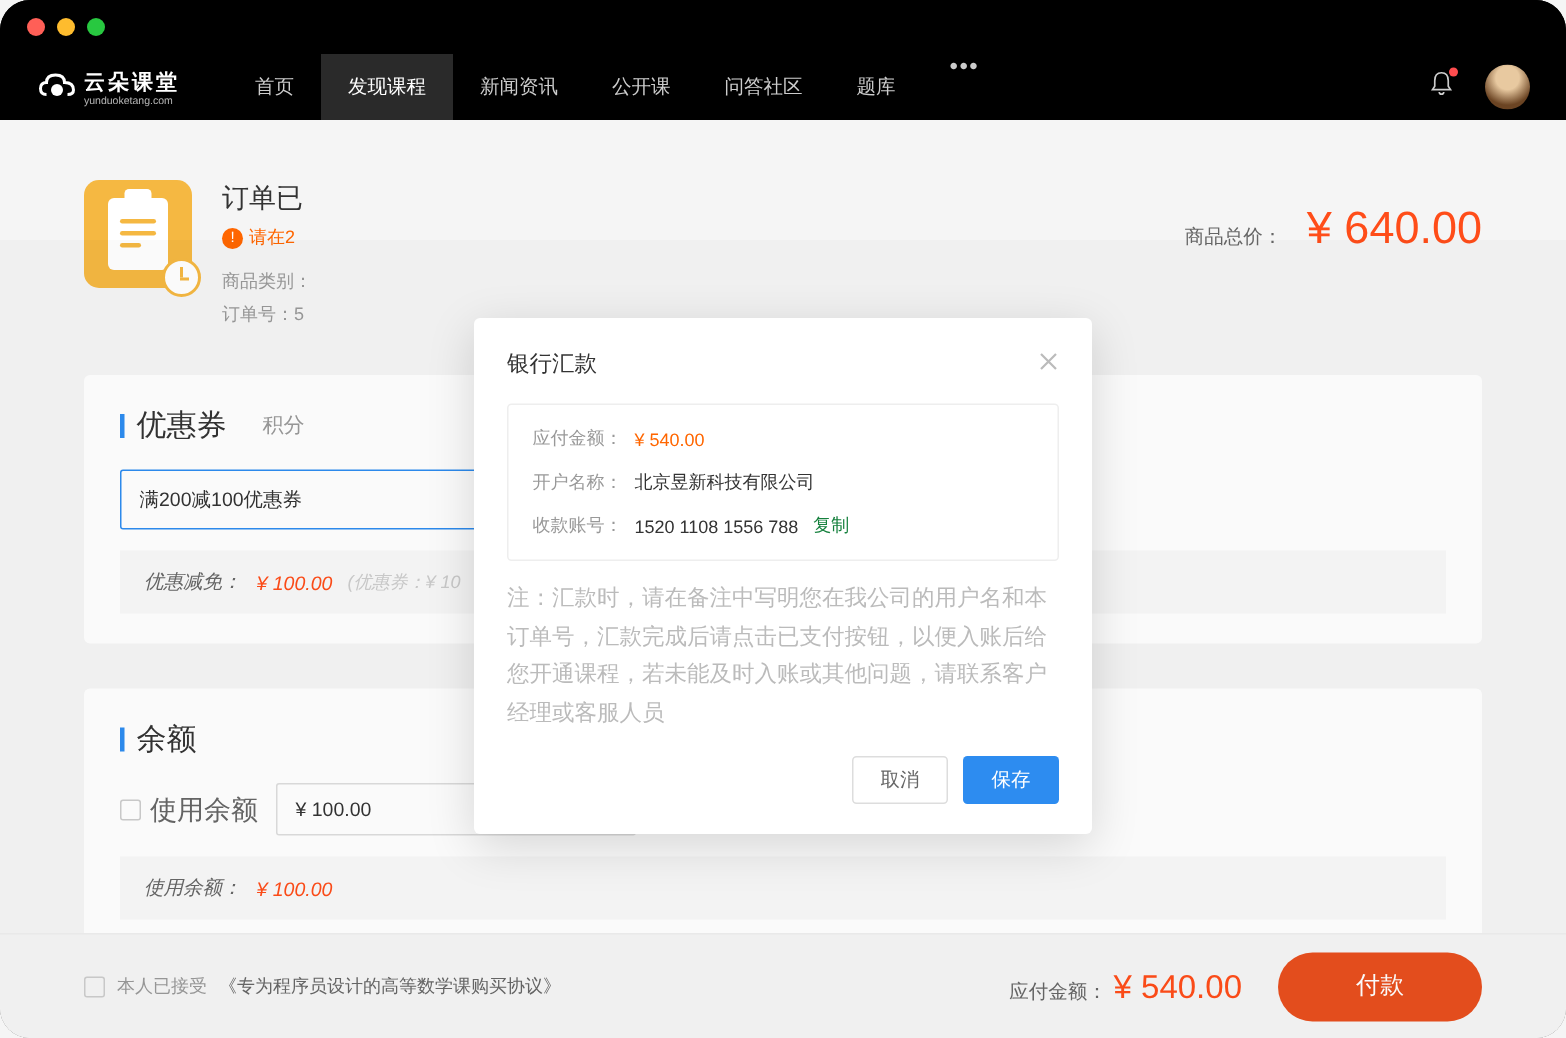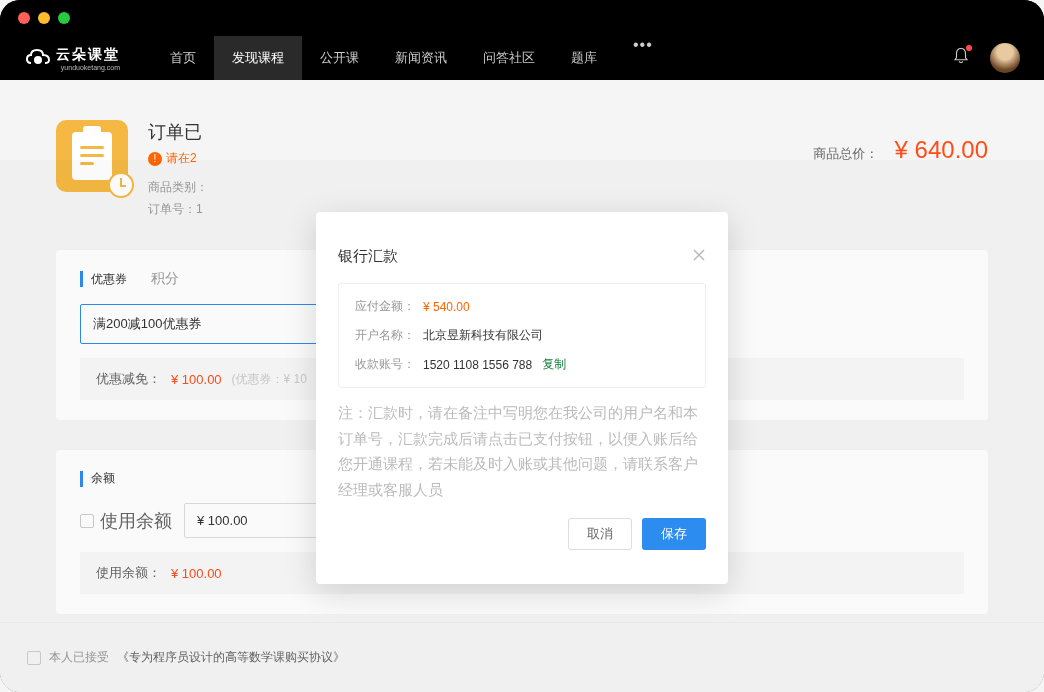--- a/index.html
+++ b/index.html
@@ -43,21 +43,21 @@
       align-items: center;
       margin-right: 32px;
       color: #fff;
     }
     .logo-icon {
       width: 28px; height: 28px;
       display: inline-flex;
       align-items: center;
       justify-content: center;
     }
-    .logo-text { display: flex; flex-direction: column; margin-left: 4px; align-items: flex-end; }
+    .logo-text { display: flex; flex-direction: column; margin-left: 4px; }
     .logo-cn { font-size: 14px; font-weight: bold; letter-spacing: 2px; }
     .logo-en { font-size: 7px; opacity: 0.7; }
     .nav-items { display: flex; }
     .nav-item {
       color: #ccc;
       font-size: 13px;
       padding: 0 18px;
       height: 44px;
       display: flex;
       align-items: center;
@@ -110,67 +110,68 @@
     .clock-hand { position: absolute; background: #f5b842; }
     .ch1 { width: 2px; height: 7px; top: 4px; left: 10px; }
     .ch2 { width: 6px; height: 2px; top: 11px; left: 10px; }
     .order-title-area { flex: 1; }
     .order-title { font-size: 18px; font-weight: 500; color: #333; margin-bottom: 6px; }
     .order-warning { color: #ff6600; font-size: 12px; display: flex; align-items: center; gap: 4px; margin-bottom: 10px; }
     .warn-icon { width: 14px; height: 14px; border-radius: 50%; background: #ff6600; color: #fff; font-size: 10px; display: inline-flex; align-items: center; justify-content: center; }
     .order-meta { color: #999; font-size: 12px; line-height: 1.8; }
     .order-total { text-align: right; margin-top: 16px; }
     .order-total-label { color: #666; font-size: 13px; margin-right: 12px; }
-    .order-total-value { color: #ff4d19; font-size: 24px; }
+    .order-total-value { color: #ff4d19; font-size: 30px; }
     .section {
       background: #fff;
       margin-top: 30px;
       padding: 20px 24px;
       border-radius: 4px;
     }
     .section-header { display: flex; align-items: center; margin-bottom: 16px; }
     .section-bar { width: 3px; height: 16px; background: #2d8cf0; margin-right: 8px; }
-    .section-title { font-size: 12px; color: #333; font-weight: 500; }
+    .section-title { font-size: 20px; color: #333; font-weight: 500; }
     .section-tab-inactive { font-size: 14px; color: #999; margin-left: 24px; }
     .coupon-select {
       border: 1px solid #2d8cf0;
       padding: 10px 12px;
       font-size: 13px;
       color: #333;
       border-radius: 2px;
       width: 500px;
     }
     .discount-row {
       background: #f8f8f8;
       padding: 12px 16px;
       margin-top: 14px;
       display: flex;
       align-items: center;
       gap: 10px;
       font-size: 13px;
+      font-style: italic;
     }
     .discount-label { color: #666; }
     .discount-value { color: #ff4d19; font-weight: 500; }
     .discount-hint { color: #ccc; font-size: 12px; }
     .balance-row { display: flex; align-items: center; gap: 12px; }
     .checkbox-wrap { display: flex; align-items: center; gap: 6px; font-size: 18px; color: #666; }
     .checkbox { width: 14px; height: 14px; border: 1px solid #ccc; border-radius: 2px; }
     .balance-input {
       border: 1px solid #ddd;
       padding: 9px 12px;
       font-size: 13px;
       width: 240px;
       border-radius: 2px;
       color: #333;
     }
     .footer-bar {
       position: absolute;
       bottom: 0; left: 0; right: 0;
       height: 70px;
-      padding: 0 27px;
+      padding: 0 56px;
       display: flex;
       align-items: center;
       background: #f5f5f5;
       border-top: 1px solid #eee;
     }
     .agree-wrap { display: flex; align-items: center; gap: 8px; font-size: 12px; color: #999; }
     .agree-link { color: #666; }
     .footer-right { margin-left: auto; display: flex; align-items: center; gap: 24px; }
     .payable-label { color: #666; font-size: 13px; }
     .payable-value { color: #ff4d19; font-size: 22px; font-weight: 500; }
@@ -191,21 +192,21 @@
       display: flex;
       justify-content: center;
     }
     .modal {
       position: absolute;
       top: 52px;
       width: 412px;
       background: #fff;
       border-radius: 4px;
       box-shadow: 0 8px 32px rgba(0,0,0,0.15);
-      padding: 34px 22px;
+      padding: 20px 22px;
     }
     .modal-header { display: flex; justify-content: space-between; align-items: center; margin-bottom: 16px; }
     .modal-title { font-size: 15px; color: #333; font-weight: 500; }
     .modal-close { color: #bbb; cursor: pointer; font-size: 18px; }
     .modal-body {
       border: 1px solid #eee;
       border-radius: 3px;
       padding: 14px 16px;
       margin-bottom: 12px;
     }
@@ -242,22 +243,22 @@
           </svg>
       </span>
       <div class="logo-text">
         <span class="logo-cn">云朵课堂</span>
         <span class="logo-en">yunduoketang.com</span>
       </div>
     </div>
     <div class="nav-items">
       <div class="nav-item">首页</div>
       <div class="nav-item active">发现课程</div>
+      <div class="nav-item">新闻资讯</div>
       <div class="nav-item">公开课</div>
-      <div class="nav-item">新闻资讯</div>
       <div class="nav-item">问答社区</div>
       <div class="nav-item">题库</div>
       <div class="nav-more">•••</div>
     </div>
     <div class="nav-right">
       <div class="bell-wrap">
         <svg width="18" height="18" viewBox="0 0 24 24">
             <path d="M12 2 C8 2 6 5 6 9 L6 14 L4 17 L20 17 L18 14 L18 9 C18 5 16 2 12 2 M10 19 A2 2 0 0 0 14 19" fill="none" stroke="#ccc" stroke-width="1.5"></path>
           </svg>
         <div class="bell-dot"></div>
@@ -282,21 +283,21 @@
         </div>
       </div>
       <div class="order-title-area">
         <div class="order-title">订单已</div>
         <div class="order-warning">
           <span class="warn-icon">!</span>
           <span>请在2</span>
         </div>
         <div class="order-meta">
           <div>商品类别：</div>
-          <div>订单号：1</div>
+          <div>订单号：5</div>
         </div>
       </div>
       <div class="order-total">
         <span class="order-total-label">商品总价：</span>
         <span class="order-total-value">¥ 640.00</span>
       </div>
     </div>
 
     <div class="section">
       <div class="section-header">
@@ -328,20 +329,27 @@
         <span class="discount-label">使用余额：</span>
         <span class="discount-value">¥ 100.00</span>
       </div>
     </div>
 
     <div class="footer-bar">
       <div class="agree-wrap">
         <span class="checkbox"></span>
         <span>本人已接受</span>
         <span class="agree-link">《专为程序员设计的高等数学课购买协议》</span>
+      </div>
+      <div class="footer-right">
+        <div>
+          <span class="payable-label">应付金额：</span>
+          <span class="payable-value">¥ 540.00</span>
+        </div>
+        <button class="pay-button">付款</button>
       </div>
     </div>
 
     <div class="modal-overlay">
       <div class="modal">
         <div class="modal-header">
           <span class="modal-title">银行汇款</span>
           <span class="modal-close">
             <svg width="14" height="14" viewBox="0 0 14 14">
                 <path d="M2 2 L12 12 M12 2 L2 12" stroke="#bbb" stroke-width="1.5"></path>

